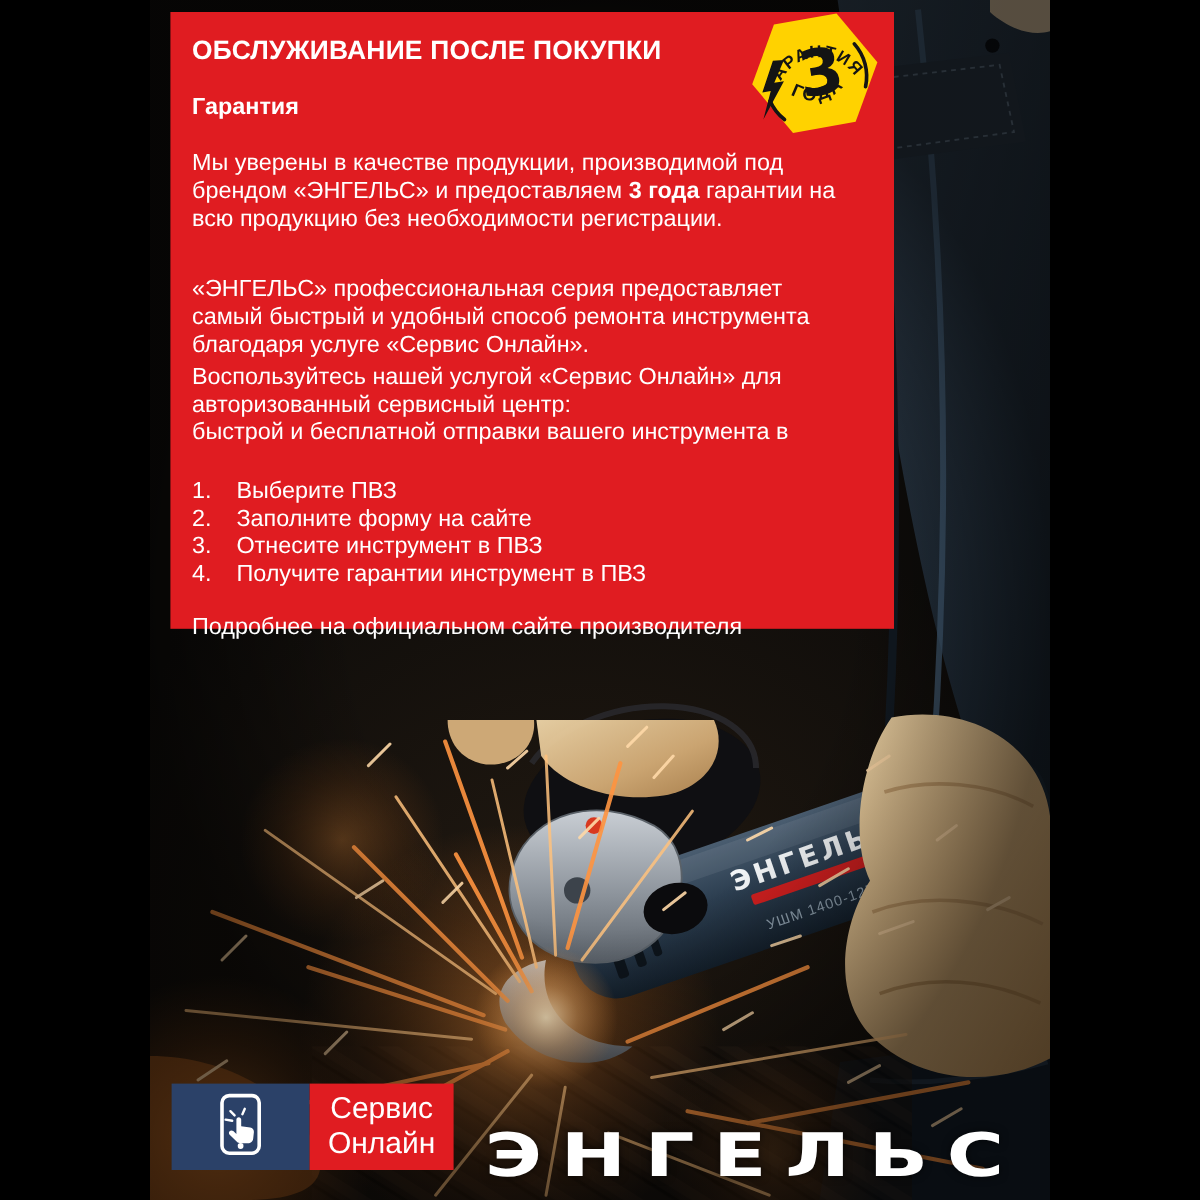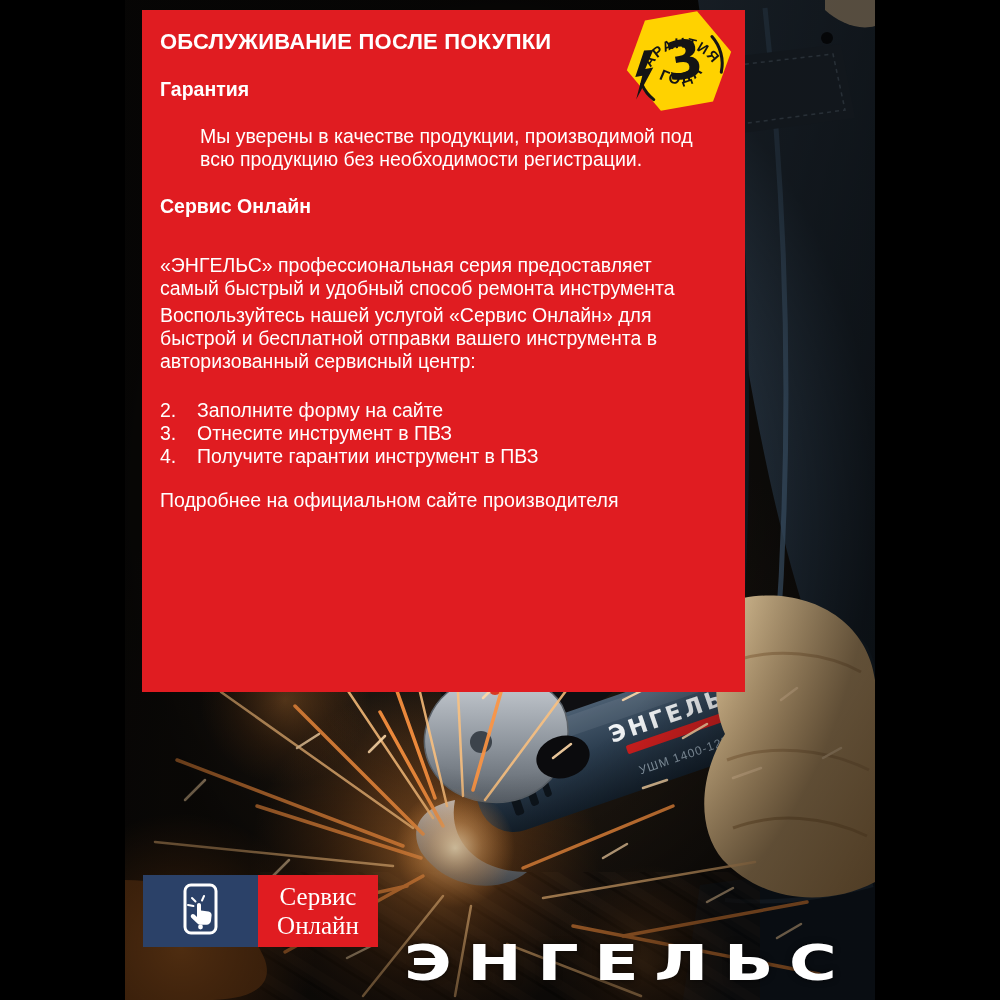--- a/index.html
+++ b/index.html
@@ -13,42 +13,42 @@
   html,body{margin:0;padding:0;background:var(--background);}
   body{
     width:1000px;height:1000px;position:relative;overflow:hidden;
     font-family:"Liberation Sans",sans-serif;color:#fff;
   }
   .photo{
     position:absolute;left:125px;top:0;width:750px;height:1000px;
   }
   
   .panel{
-    position:absolute;left:142px;top:10px;width:603px;height:682px;
+    position:absolute;left:142px;top:10px;width:603px;height:514px;
     background:var(--panel-red);box-sizing:border-box;
     padding:20px 18px 0 18px;z-index:5;
   }
   .panel .line{white-space:nowrap;line-height:23px;font-size:19.5px;}
   .panel-title{font-size:22px;font-weight:bold;line-height:24px;letter-spacing:.2px;}
   .subhead{font-size:19.5px;font-weight:bold;line-height:23px;}
   .mt-war{margin-top:24px;}
-  .mt-p1{margin-top:24px;margin-left:40px;}
+  .mt-p1{margin-top:24px;}
   .mt-serv{margin-top:24px;}
   .mt-p2{margin-top:36px;}
   .mt-p3{margin-top:4px;}
   .steps{margin-top:26px;list-style:none;padding:0;}
   .steps li{line-height:23px;font-size:19.5px;white-space:nowrap;}
   .steps .num{display:inline-block;width:37px;}
   .note{margin-top:21px;}
   .b{font-weight:bold;}
   
   .warranty-badge{position:absolute;left:621px;top:6px;width:116px;height:110px;z-index:6;}
   
   .service-badge{
-    position:absolute;left:143px;top:875px;height:72px;display:flex;z-index:6;font-family:Liberation Serif, serif;
+    position:absolute;left:143px;top:903px;height:72px;display:flex;z-index:6;
   }
   .service-badge .blue{
     width:115px;height:72px;background:var(--service-blue);
     display:flex;align-items:center;justify-content:center;
   }
   .service-badge .red{
     width:120px;height:72px;background:var(--panel-red);
     display:flex;flex-direction:column;align-items:center;justify-content:center;
   }
   .service-badge .red div{font-size:25px;line-height:29px;color:#fff;}
@@ -231,37 +231,39 @@
 </svg>
 </div>
 
 <div class="panel">
   <div class="panel-title">ОБСЛУЖИВАНИЕ ПОСЛЕ ПОКУПКИ</div>
 
   <div class="subhead mt-war">Гарантия</div>
 
   <div class="mt-p1">
     <div class="line">Мы уверены в качестве продукции, производимой под</div>
+    <div class="line"><span>брендом «ЭНГЕЛЬС» и предоставляем </span><span class="b">3 года</span><span> гарантии на</span></div>
     <div class="line">всю продукцию без необходимости регистрации.</div>
   </div>
 
-  <div class="subhead mt-serv">Сервис Онлайн</div>
 
   <div class="mt-p2">
     <div class="line">«ЭНГЕЛЬС» профессиональная серия предоставляет</div>
     <div class="line">самый быстрый и удобный способ ремонта инструмента</div>
+    <div class="line">благодаря услуге «Сервис Онлайн».</div>
   </div>
 
   <div class="mt-p3">
     <div class="line">Воспользуйтесь нашей услугой «Сервис Онлайн» для</div>
+    <div class="line">авторизованный сервисный центр:</div>
     <div class="line">быстрой и бесплатной отправки вашего инструмента в</div>
-    <div class="line">авторизованный сервисный центр:</div>
   </div>
 
   <ol class="steps">
+    <li><span class="num">1.</span><span>Выберите ПВЗ</span></li>
     <li><span class="num">2.</span><span>Заполните форму на сайте</span></li>
     <li><span class="num">3.</span><span>Отнесите инструмент в ПВЗ</span></li>
     <li><span class="num">4.</span><span>Получите гарантии инструмент в ПВЗ</span></li>
   </ol>
 
   <div class="line note">Подробнее на официальном сайте производителя</div>
 </div>
 
 <div class="warranty-badge">
 <svg width="116" height="110" viewBox="0 0 112 108">

